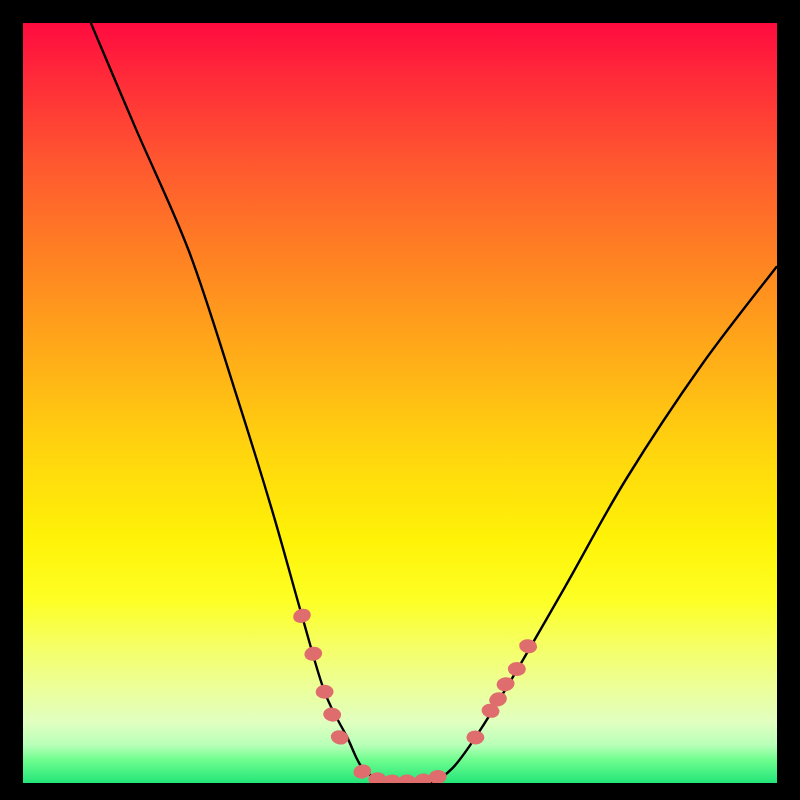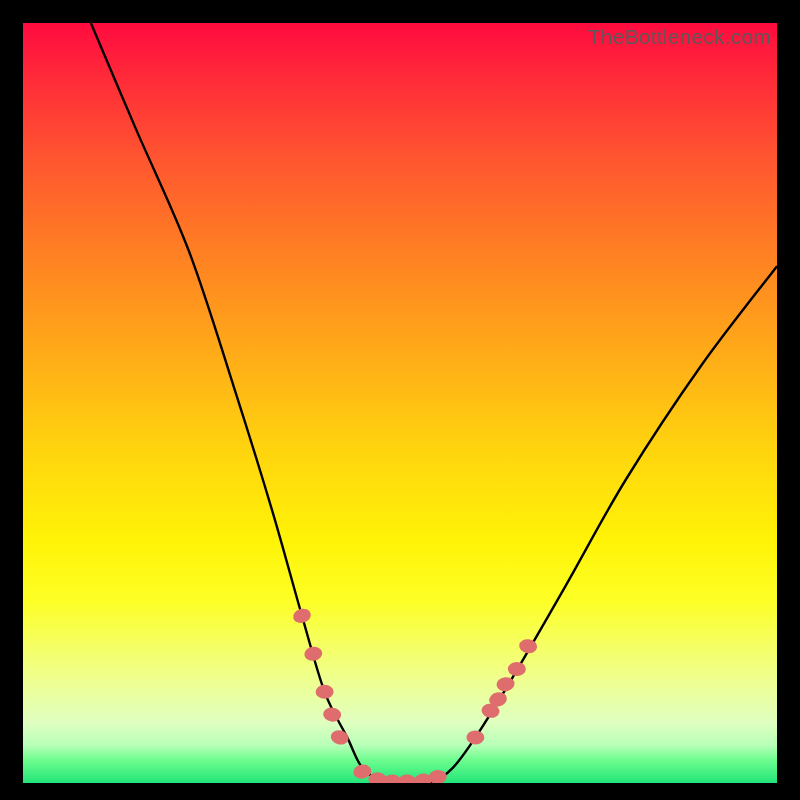--- a/index.html
+++ b/index.html
@@ -64,21 +64,20 @@
     width: 754px;
     height: 760px;
   }
 </style>
 </head>
 <body>
 
 <div class="frame">
   <div class="plot-area">
     <div class="gradient"></div>
-    <div class="watermark">TheBottleneck.com</div>
     <svg class="curves" viewBox="0 0 754 760" preserveAspectRatio="none">
       <g id="svg-content">
           <path d="M 67.86 0.00 C 75.40 17.73, 96.76 68.40, 113.10 106.40 C 129.44 144.40, 149.54 184.93, 165.88 228.00 C 182.22 271.07, 197.30 321.73, 211.12 364.80 C 224.94 407.87, 237.51 448.40, 248.82 486.40 C 260.13 524.40, 270.18 562.40, 278.98 592.80 C 287.78 623.20, 294.06 648.53, 301.60 668.80 C 309.14 689.07, 317.94 701.73, 324.22 714.40 C 330.50 727.07, 333.02 737.20, 339.30 744.80 C 345.58 752.40, 355.64 757.47, 361.92 760.00 C 368.20 762.53, 374.49 760.00, 377.00 760.00" fill="none" stroke="#000" stroke-width="2.4"></path>
           <path d="M 377.00 760.00 C 382.03 760.00, 398.36 762.53, 407.16 760.00 C 415.96 757.47, 422.24 752.40, 429.78 744.80 C 437.32 737.20, 442.35 729.60, 452.40 714.40 C 462.45 699.20, 475.02 678.93, 490.10 653.60 C 505.18 628.27, 524.03 595.33, 542.88 562.40 C 561.73 529.47, 580.58 492.73, 603.20 456.00 C 625.82 419.27, 653.47 377.47, 678.60 342.00 C 703.73 306.53, 741.43 259.67, 754.00 243.20" fill="none" stroke="#000" stroke-width="2.4"></path>
           <ellipse cx="278.98" cy="592.80" rx="9" ry="7" fill="#df6d6d" transform="rotate(-15 278.98 592.80)"></ellipse>
           <ellipse cx="290.29" cy="630.80" rx="9" ry="7" fill="#df6d6d" transform="rotate(-8 290.29 630.80)"></ellipse>
           <ellipse cx="301.60" cy="668.80" rx="9" ry="7" fill="#df6d6d" transform="rotate(-1 301.60 668.80)"></ellipse>
           <ellipse cx="309.14" cy="691.60" rx="9" ry="7" fill="#df6d6d" transform="rotate(6 309.14 691.60)"></ellipse>
           <ellipse cx="316.68" cy="714.40" rx="9" ry="7" fill="#df6d6d" transform="rotate(13 316.68 714.40)"></ellipse>
           <ellipse cx="339.30" cy="748.60" rx="9" ry="7" fill="#df6d6d" transform="rotate(-10 339.30 748.60)"></ellipse>

